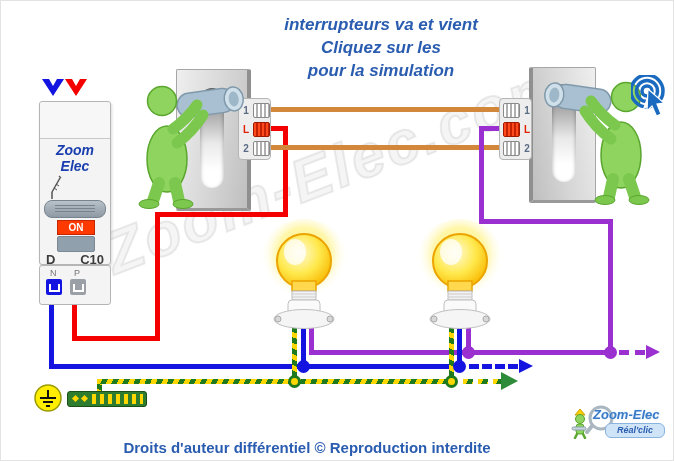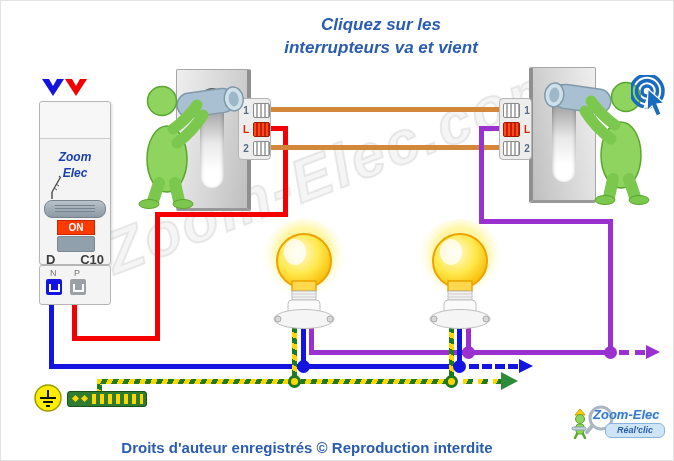--- a/index.html
+++ b/index.html
@@ -9,21 +9,21 @@
   #watermark{position:absolute;left:40px;top:230px;width:640px;font-size:60px;font-weight:bold;font-style:italic;
     color:rgba(205,205,205,0.20);-webkit-text-stroke:2px rgba(190,190,190,0.30);letter-spacing:3px;
     transform:rotate(-21deg);transform-origin:40px 30px;white-space:nowrap;z-index:0;pointer-events:none;}
   
   #source-label{left:8px;top:38px;width:112px;text-align:center;color:#8b8b8b;font-size:15px;line-height:18px;z-index:4;}
   #instruction{left:248px;top:12px;width:264px;text-align:center;color:#2a5cb0;font-size:17px;font-weight:bold;font-style:italic;line-height:23px;z-index:4;}
   #copyright{left:0;right:60px;top:438px;text-align:center;color:#2a5cb0;font-size:15px;font-weight:bold;z-index:5;}
   
   #breaker{left:38px;top:100px;width:70px;height:162px;background:#f4f4f4;border:1px solid #b5b5b5;border-radius:3px;z-index:3;box-shadow:1px 2px 3px rgba(0,0,0,0.15);}
   #breaker-top{position:absolute;left:0;top:0;right:0;height:36px;border-bottom:1px solid #c9c9c9;background:#f7f7f7;border-radius:3px 3px 0 0;}
-  #brand{position:absolute;left:0;top:40px;width:100%;text-align:center;color:#1b3fae;font-weight:bold;font-style:italic;font-size:12px;line-height:16px;margin-top:7px;}
+  #brand{position:absolute;left:0;top:40px;width:100%;text-align:center;color:#1b3fae;font-weight:bold;font-style:italic;font-size:14px;line-height:16px;}
   #bk-symbol{position:absolute;left:6px;top:72px;}
   #rocker{position:absolute;left:4px;top:98px;width:60px;height:16px;border:1px solid #77848e;border-radius:8px;
      background:linear-gradient(180deg,#b9c2ca,#8d99a4);}
   #rocker .lines{position:absolute;left:10px;right:10px;top:4px;height:8px;
      background:repeating-linear-gradient(180deg,#77848e 0 1px,transparent 1px 3px);}
   #on-badge{position:absolute;left:17px;top:118px;width:36px;height:13px;background:#ff3a00;border:1px solid #c52800;
      color:#fff;font-size:10px;font-weight:bold;text-align:center;line-height:13px;}
   #bk-grey{position:absolute;left:17px;top:134px;width:36px;height:14px;background:#90a0ac;border:1px solid #7b8994;border-radius:2px;}
   #bk-rating{position:absolute;left:0;top:150px;width:100%;padding:0 6px;box-sizing:border-box;display:flex;justify-content:space-between;
      color:#3c3c3c;font-weight:bold;font-size:13px;}
@@ -80,22 +80,23 @@
      font-size:9px;font-weight:bold;font-style:italic;color:#2a5db0;text-align:center;line-height:13px;}
 </style>
 </head>
 <body>
 
 <div id="stage">
 
   <div id="watermark">© Zoom-Elec.com</div>
 
   <div class="abs" id="instruction">
+    <div>interrupteurs va et vient</div>
     <div>Cliquez sur les</div>
-    <div>interrupteurs va et vient</div>
+    <div>pour la simulation</div>
   </div>
 
   <svg class="abs chev" style="left:41px;top:78px" width="22" height="17">
     <polygon points="0,0 7,0 11,7 15,0 22,0 11,17" fill="#1414e0"></polygon>
   </svg>
   <svg class="abs chev" style="left:64px;top:78px" width="22" height="17">
     <polygon points="0,0 7,0 11,7 15,0 22,0 11,17" fill="#f40000"></polygon>
   </svg>
 
   <div class="abs" id="breaker">
@@ -315,21 +316,21 @@
   </div>
 
   <svg class="abs" style="left:630px;top:74px;z-index:4" width="40" height="46" viewBox="0 0 40 46">
     <circle cx="16" cy="16" r="5" fill="none" stroke="#1a6ac0" stroke-width="3.5"></circle>
     <circle cx="16" cy="16" r="10.5" fill="none" stroke="#1a6ac0" stroke-width="3.5"></circle>
     <circle cx="16" cy="16" r="16" fill="none" stroke="#1a6ac0" stroke-width="3.5"></circle>
     <polygon points="18,16 38,32 28,33 26,44 18,40 22,30 12,34" fill="#fff"></polygon>
     <path d="M17 14 L33 28 L26 29 L30 39 L25.5 41 L21 31 L16 36 Z" fill="#1a6ac0" stroke="#fff" stroke-width="1.2"></path>
   </svg>
 
-  <div class="abs" id="copyright">Droits d'auteur enregistrés © Reproduction interdite</div>
+  <div class="abs" id="copyright">Droits d'auteur différentiel © Reproduction interdite</div>
   <div class="abs" id="logo">
     <svg style="position:absolute;left:0;top:4px" width="18" height="30" viewBox="0 0 18 30">
       <polygon points="4,6 14,6 9,0" fill="#ffd000" stroke="#c8a000"></polygon>
       <circle cx="9" cy="10" r="4.5" fill="#8ed45e" stroke="#5aa62e"></circle>
       <rect x="5" y="15" width="8" height="10" rx="3" fill="#8ed45e" stroke="#5aa62e"></rect>
       <rect x="1" y="18" width="14" height="3" rx="1.5" fill="#c9d6de" stroke="#8aa0ae"></rect>
       <path d="M6 25 L4 29 M12 25 L14 29" stroke="#5aa62e" stroke-width="2.5" stroke-linecap="round"></path>
     </svg>
     <svg style="position:absolute;left:14px;top:0" width="30" height="30" viewBox="0 0 30 30">
       <circle cx="16" cy="13" r="11" fill="rgba(255,255,255,0.55)" stroke="#aab6c0" stroke-width="3"></circle>

